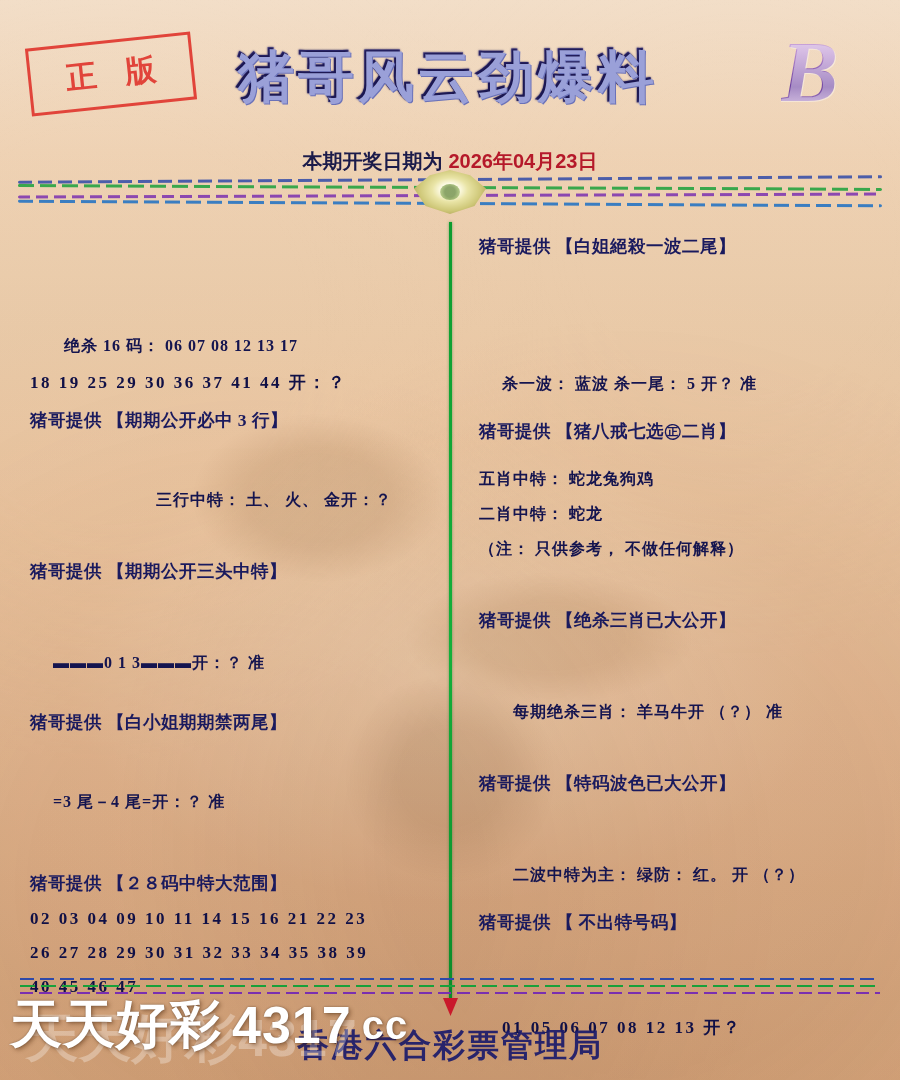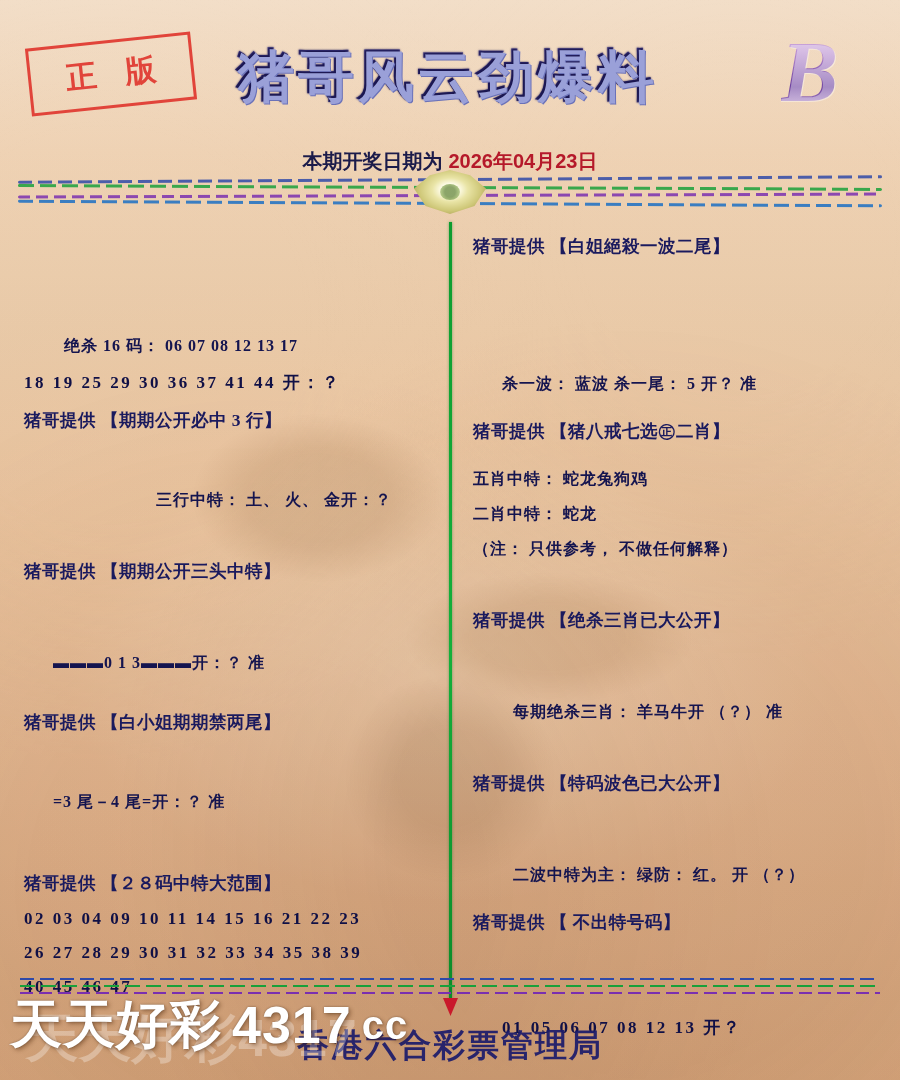--- a/index.html
+++ b/index.html
@@ -123,21 +123,21 @@
     font-size:16px;color:#14144f;font-weight:bold;letter-spacing:1px;
     font-family:"Liberation Serif","DejaVu Serif",serif;
     white-space:nowrap;
   }
   .nums{
     font-size:17px;color:#101046;letter-spacing:2.5px;font-weight:bold;
     font-family:"Liberation Serif","DejaVu Serif",serif;
   }
   .indent2{padding-left:96px;text-align:center;}
   .indent3{padding-left:58px;}
-  .indent4{padding-left:18px;}
+  .indent4{padding-left:24px;}
   .indent5{padding-left:47px;}
   .gapS{height:12px;}
   .gapM{height:22px;}
   .gapL{height:34px;}
   .gapXL{height:46px;}
 
   
   .footer{position:absolute;left:0;bottom:0;width:900px;height:108px;}
   .foot-lines{position:absolute;left:20px;top:4px;width:860px;height:26px;}
   .foot-lines div{

